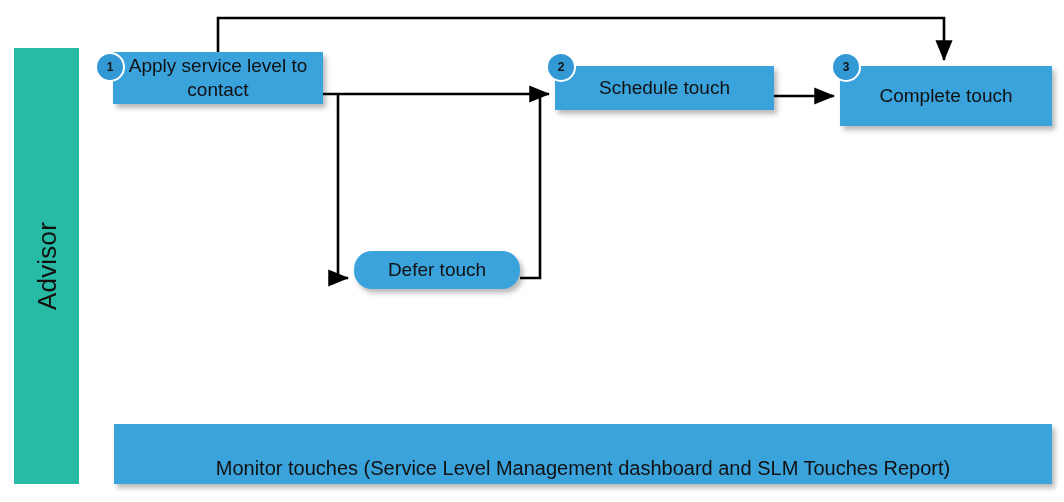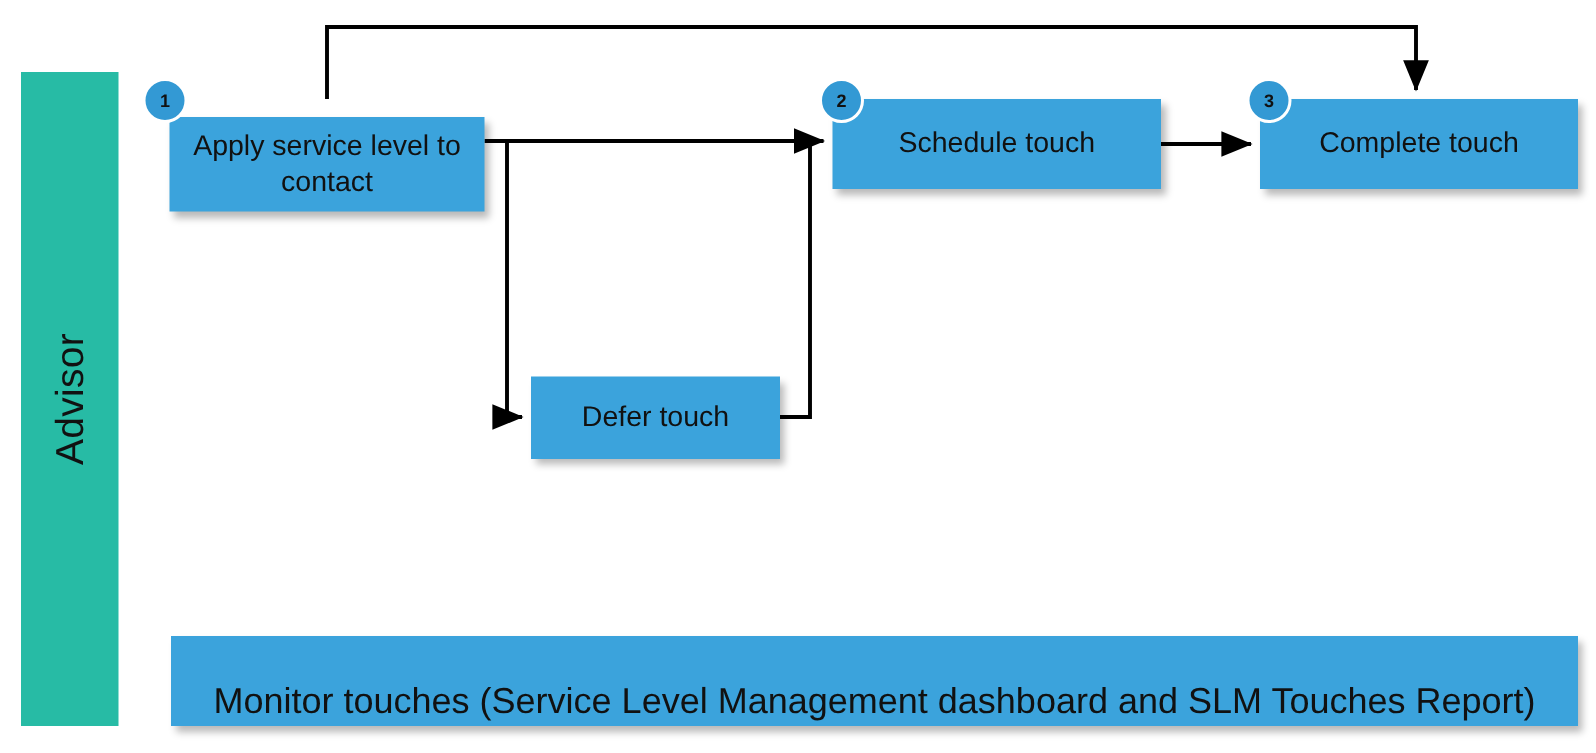--- a/index.html
+++ b/index.html
@@ -50,26 +50,26 @@
     text-align: center;
     color: #111111;
     box-sizing: border-box;
     z-index: 4;
   }
   .node-text {
     font-size: 19px;
     line-height: 1.25;
     padding: 0 8px;
   }
-  #node-apply  { left: 113px; top: 78px;  width: 210px; height: 63px; }
-  #node-sched  { left: 555px; top: 66px;  width: 219px; height: 60px; }
+  #node-apply  { left: 113px; top: 52px;  width: 210px; height: 52px; }
+  #node-sched  { left: 555px; top: 66px;  width: 219px; height: 44px; }
   #node-complete { left: 840px; top: 66px; width: 212px; height: 60px; text-align: center; }
-  #node-defer  { left: 354px; top: 251px; width: 166px; height: 55px; }
+  #node-defer  { left: 354px; top: 251px; width: 166px; height: 38px; border-radius: 18px; }
   #node-monitor{ left: 114px; top: 424px; width: 938px; height: 60px; }
-  #node-monitor .node-text { font-size: 24px; margin-top: 28px; }
+  #node-monitor .node-text { font-size: 20px; margin-top: 28px; }
 
   
   .badge {
     position: absolute;
     width: 30px;
     height: 30px;
     border-radius: 50%;
     background: #3399d4;
     border: 2.5px solid #ffffff;
     box-sizing: border-box;

